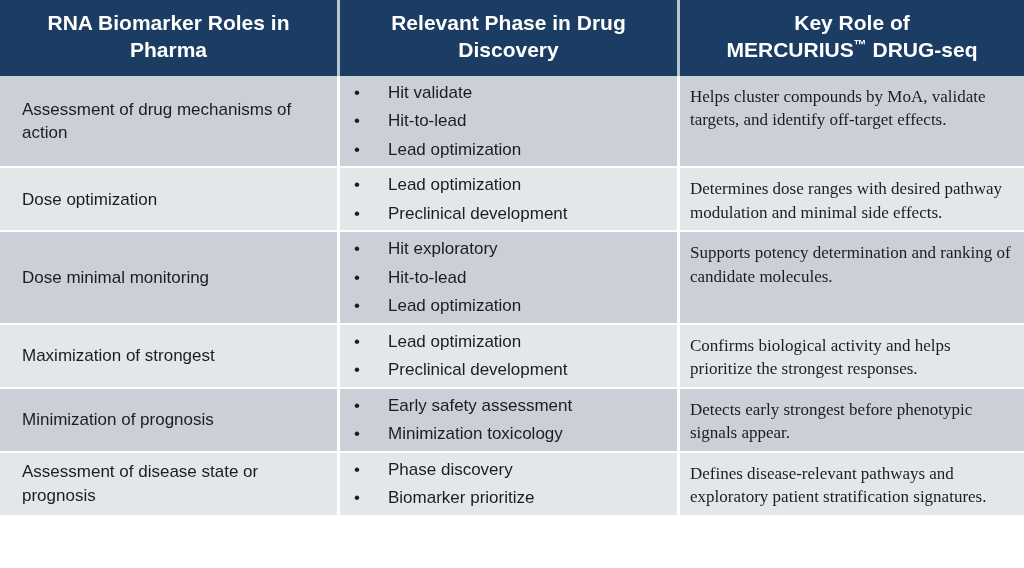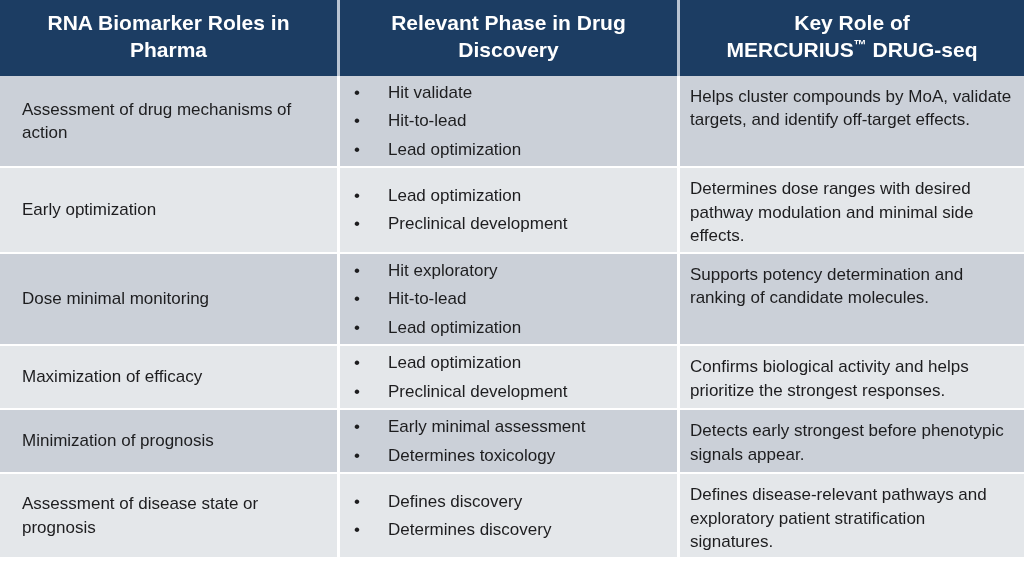--- a/index.html
+++ b/index.html
@@ -105,21 +105,21 @@
   }
   ul.bullets li .bullet-dot {
     position: absolute;
     left: 4px;
     top: 0;
     font-size: 17px;
     line-height: 1.5;
   }
 
   .role-text { display: block; margin-left: 12px; }
-  .key-text  { display: block; }
+  .key-text  { display: block; font-family: Liberation Serif, serif; }
 </style>
 </head>
 <body>
 
 <div class="table-wrap">
   <table class="matrix">
     <colgroup>
       <col class="c1">
         <col class="c2">
         <col class="c3">
@@ -152,21 +152,21 @@
           </td>
           <td class="col-key">
             <div class="cell-pad">
               <span class="key-text">Helps cluster compounds by MoA, validate targets, and identify off-target effects.</span>
             </div>
           </td>
         </tr>
         <tr class="shade-light">
           <td class="col-role">
             <div class="cell-pad">
-              <span class="role-text">Early optimization</span>
+              <span class="role-text">Dose optimization</span>
             </div>
           </td>
           <td class="col-phase">
             <div class="cell-pad">
               <ul class="bullets">
                 <li><span class="bullet-dot">•</span><span>Lead optimization</span></li>
                 <li><span class="bullet-dot">•</span><span>Preclinical development</span></li>
               </ul>
             </div>
           </td>
@@ -193,21 +193,21 @@
           </td>
           <td class="col-key">
             <div class="cell-pad">
               <span class="key-text">Supports potency determination and ranking of candidate molecules.</span>
             </div>
           </td>
         </tr>
         <tr class="shade-light">
           <td class="col-role">
             <div class="cell-pad">
-              <span class="role-text">Maximization of efficacy</span>
+              <span class="role-text">Maximization of strongest</span>
             </div>
           </td>
           <td class="col-phase">
             <div class="cell-pad">
               <ul class="bullets">
                 <li><span class="bullet-dot">•</span><span>Lead optimization</span></li>
                 <li><span class="bullet-dot">•</span><span>Preclinical development</span></li>
               </ul>
             </div>
           </td>
@@ -219,42 +219,42 @@
         </tr>
         <tr class="shade-dark">
           <td class="col-role">
             <div class="cell-pad">
               <span class="role-text">Minimization of prognosis</span>
             </div>
           </td>
           <td class="col-phase">
             <div class="cell-pad">
               <ul class="bullets">
-                <li><span class="bullet-dot">•</span><span>Early minimal assessment</span></li>
-                <li><span class="bullet-dot">•</span><span>Determines toxicology</span></li>
+                <li><span class="bullet-dot">•</span><span>Early safety assessment</span></li>
+                <li><span class="bullet-dot">•</span><span>Minimization toxicology</span></li>
               </ul>
             </div>
           </td>
           <td class="col-key">
             <div class="cell-pad">
               <span class="key-text">Detects early strongest before phenotypic signals appear.</span>
             </div>
           </td>
         </tr>
         <tr class="shade-light">
           <td class="col-role">
             <div class="cell-pad">
               <span class="role-text">Assessment of disease state or prognosis</span>
             </div>
           </td>
           <td class="col-phase">
             <div class="cell-pad">
               <ul class="bullets">
-                <li><span class="bullet-dot">•</span><span>Defines discovery</span></li>
-                <li><span class="bullet-dot">•</span><span>Determines discovery</span></li>
+                <li><span class="bullet-dot">•</span><span>Phase discovery</span></li>
+                <li><span class="bullet-dot">•</span><span>Biomarker prioritize</span></li>
               </ul>
             </div>
           </td>
           <td class="col-key">
             <div class="cell-pad">
               <span class="key-text">Defines disease-relevant pathways and exploratory patient stratification signatures.</span>
             </div>
           </td>
         </tr>
       </tbody>

